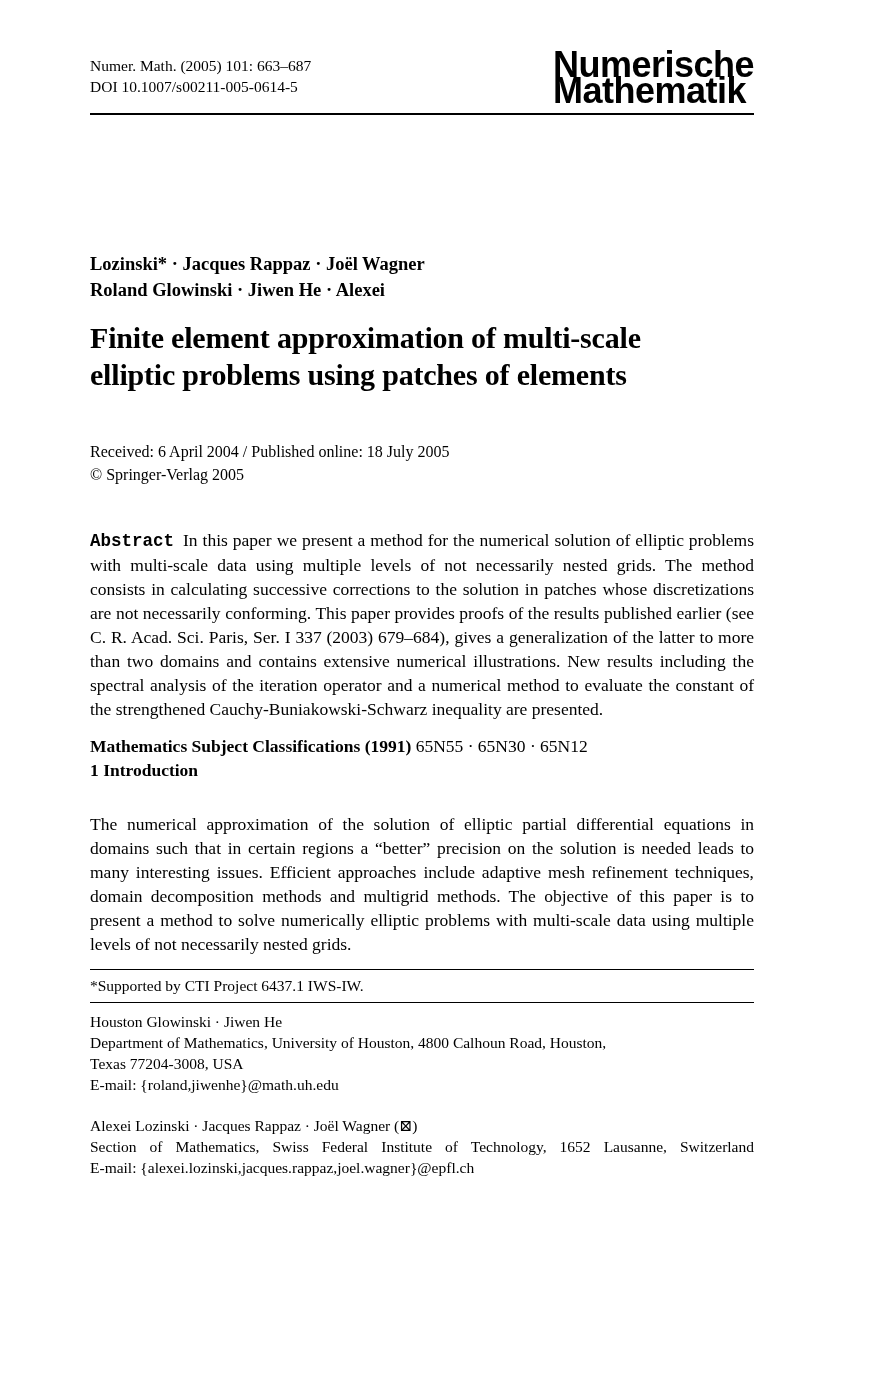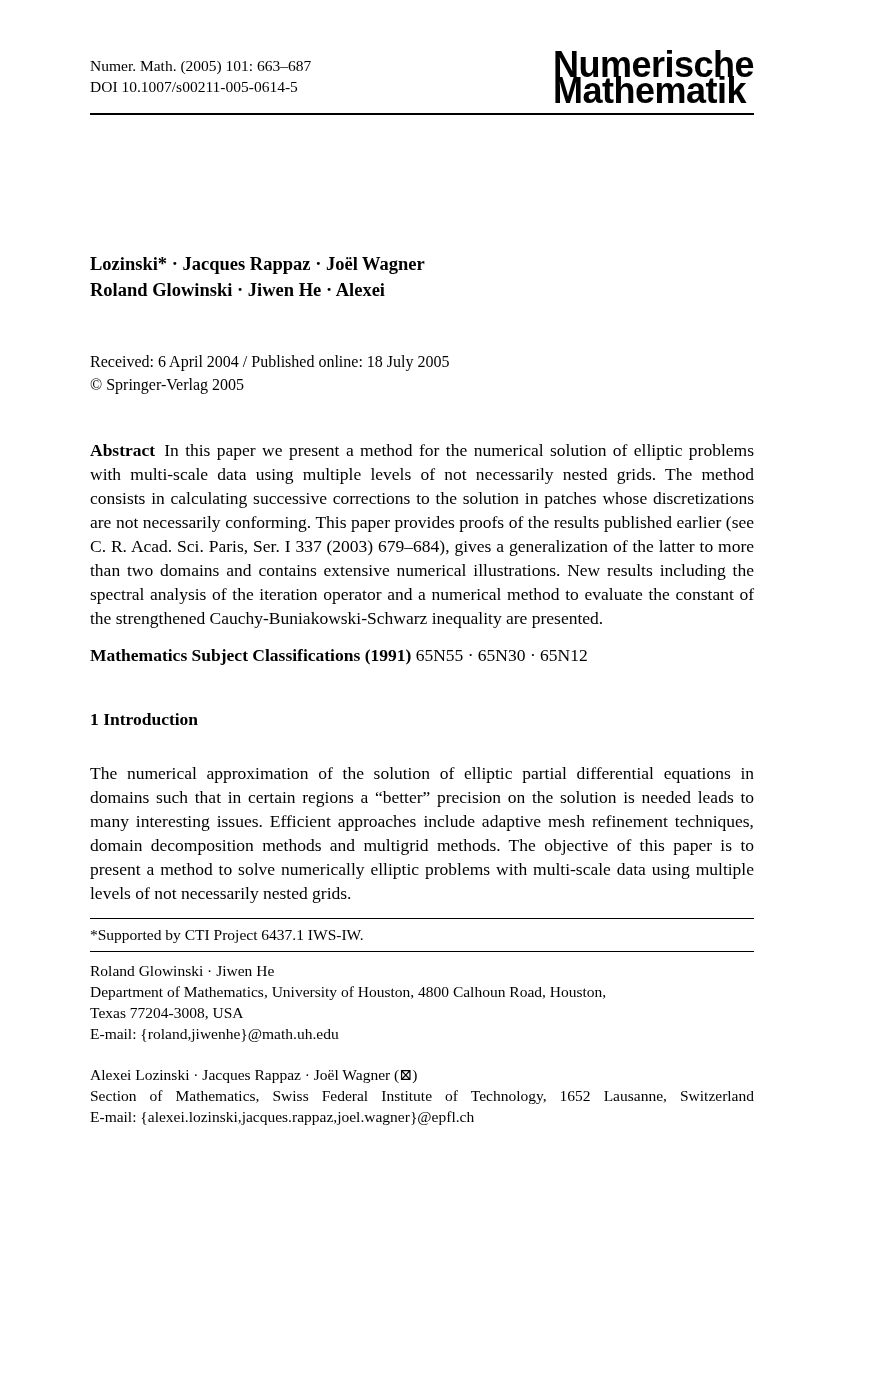--- a/index.html
+++ b/index.html
@@ -27,23 +27,23 @@
     text-align: left;
   }
   .header-rule { border: none; border-top: 2px solid #000; margin-top: 9px; height: 0; }
   .authors { margin-top: 136px; font-weight: bold; font-size: 18.5px; line-height: 26px; }
   .title { margin-top: 16px; font-weight: bold; font-size: 30px; line-height: 37px; letter-spacing: -0.2px; }
   .meta { margin-top: 47px; font-size: 16px; line-height: 23px; }
   .abstract { margin-top: 42px; }
   .body-text { font-size: 17.5px; line-height: 24px; }
   .justified { text-align: justify; }
   .bold { font-weight: bold; }
-  .abstract-label { margin-right: 9px; }
+  .abstract-label { margin-right: 9px; font-family: Liberation Mono, monospace; }
   .msc { margin-top: 13px; }
-  .section-heading { margin-top: 40px; font-size: 17.5px; line-height: 24px; font-weight: bold; }
+  .section-heading { font-size: 17.5px; line-height: 24px; font-weight: bold; }
   .intro-par { margin-top: 30px; }
   .footnote-rule { border: none; border-top: 1px solid #000; height: 0; }
   .rule1 { margin-top: 13px; }
   .footnote { margin-top: 6px; font-size: 15.5px; line-height: 20px; }
   .rule2 { margin-top: 6px; }
   .affil { font-size: 15.5px; line-height: 21px; }
   .affil1 { margin-top: 8px; }
   .affil2 { margin-top: 20px; }
   .justify-line { text-align: justify; text-align-last: justify; }
 </style>
@@ -63,20 +63,24 @@
     </div>
   </div>
 
   <div class="header-rule"></div>
 
   <div class="authors">
     <div>Lozinski* · Jacques Rappaz · Joël Wagner</div>
     <div>Roland Glowinski · Jiwen He · Alexei</div>
   </div>
 
+  <h1 class="title">
+    <div>Finite element approximation of multi-scale</div>
+    <div>elliptic problems using patches of elements</div>
+  </h1>
 
   <div class="meta">
     <div>Received: 6 April 2004 / Published online: 18 July 2005</div>
     <div>© Springer-Verlag 2005</div>
   </div>
 
   <p class="abstract body-text justified"><span class="bold abstract-label">Abstract</span><span>In this paper we present a method for the numerical solution of elliptic problems with multi-scale data using multiple levels of not necessarily nested grids. The method consists in calculating successive corrections to the solution in patches whose discretizations are not necessarily conforming. This paper provides proofs of the results published earlier (see C. R. Acad. Sci. Paris, Ser. I 337 (2003) 679–684), gives a generalization of the latter to more than two domains and contains extensive numerical illustrations. New results including the spectral analysis of the iteration operator and a numerical method to evaluate the constant of the strengthened Cauchy-Buniakowski-Schwarz inequality are presented.</span></p>
 
   <p class="msc body-text"><span class="bold">Mathematics Subject Classifications (1991)</span> <span>65N55 · 65N30 · 65N12</span></p>
 
@@ -84,21 +88,21 @@
 
   <p class="intro-par body-text justified">The numerical approximation of the solution of elliptic partial differential equations in domains such that in certain regions a “better” precision on the solution is needed leads to many interesting issues. Efficient approaches include adaptive mesh refinement techniques, domain decomposition methods and multigrid methods. The objective of this paper is to present a method to solve numerically elliptic problems with multi-scale data using multiple levels of not necessarily nested grids.</p>
 
   <div class="footnote-rule rule1"></div>
 
   <div class="footnote">*Supported by CTI Project 6437.1 IWS-IW.</div>
 
   <div class="footnote-rule rule2"></div>
 
   <div class="affil affil1">
-    <div>Roland Glowinski · Jiwen He</div>
+    <div>Houston Glowinski · Jiwen He</div>
     <div>Department of Mathematics, University of Houston, 4800 Calhoun Road, Houston,</div>
     <div>Texas 77204-3008, USA</div>
     <div>E-mail: {roland,jiwenhe}@math.uh.edu</div>
   </div>
 
   <div class="affil affil2">
     <div>Alexei Lozinski · Jacques Rappaz · Joël Wagner (⊠)</div>
     <div class="justify-line">Section of Mathematics, Swiss Federal Institute of Technology, 1652 Lausanne, Switzerland</div>
     <div>E-mail: {alexei.lozinski,jacques.rappaz,joel.wagner}@epfl.ch</div>
   </div>

